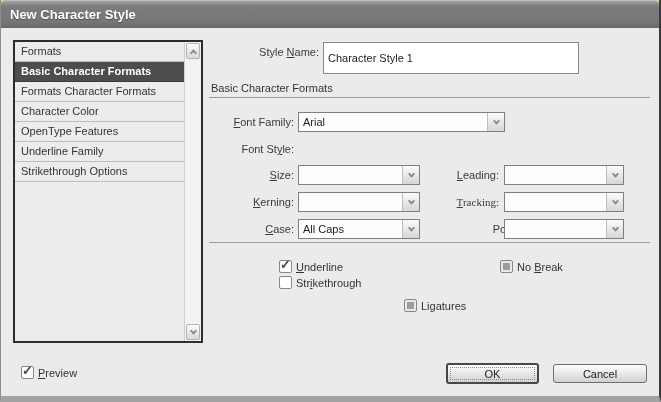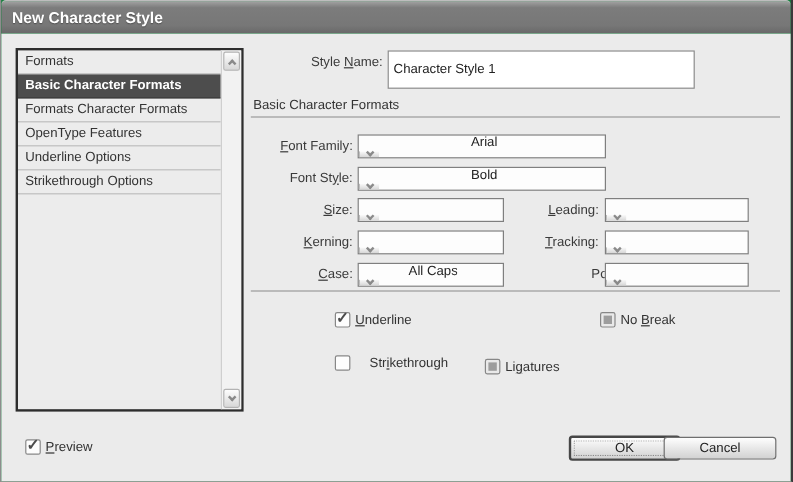--- a/index.html
+++ b/index.html
@@ -1,21 +1,21 @@
 <!DOCTYPE html>
 <html><head>
 <meta charset="utf-8">
 <style>
   html,body{margin:0;padding:0;background:#fff;}
   *{box-sizing:border-box;}
   .dialog{
     position:relative;width:661px;height:402px;
     font-family:"Liberation Sans",sans-serif;font-size:11px;color:#333;
-    border-left:1px solid #8d8d8d;border-right:2px solid #3a3a3a;border-bottom:1px solid #a3a3a3;
-    background:#15803d;overflow:hidden;padding-left:44px;
+    border-left:1px solid #8d8d8d;border-right:2px solid #3a3a3a;border-bottom:6px solid #a3a3a3;
+    background:#fde047;overflow:hidden;padding-left:44px;
   }
   .titlebar{
     position:absolute;left:0;top:0;right:0;height:28px;
     background:linear-gradient(#a3a3a3,#7c7c7c 20%,#777 75%,#686868);
     border-top:1px solid #bdbdbd;border-radius:4px 4px 0 0;
     color:#fff;font-size:13px;font-weight:bold;
     display:flex;align-items:center;padding-left:9px;
     text-shadow:0 1px 1px rgba(0,0,0,.35);
   }
   .body{position:absolute;left:0;top:28px;right:0;bottom:0;background:#ebebeb;}
@@ -50,21 +50,21 @@
   .heading{position:absolute;white-space:nowrap;color:#333;}
   .hr{position:absolute;height:1px;background:#9b9b9b;}
 
   
   .textfield{
     position:absolute;height:32px;background:#fff;border:1px solid #8a8a8a;
     font-family:"Liberation Sans",sans-serif;font-size:11px;color:#222;padding:1px 4px;
   }
   .combo{
     position:absolute;height:20px;background:#fdfdfd;border:1px solid #7f7f7f;
-    display:flex;align-items:center;flex-direction:column;
+    display:flex;align-items:center;
   }
   .combo .val{flex:1;padding-left:4px;color:#222;white-space:nowrap;overflow:hidden;}
   .combo .btn{
     width:17px;align-self:stretch;border-left:1px solid #bdbdbd;border-radius:0 1px 1px 0;
     background:linear-gradient(#fbfbfb,#d6d6d6);display:flex;align-items:center;justify-content:center;
   }
 
   
   .cbrow{position:absolute;display:flex;align-items:center;cursor:default;}
   .cb{
@@ -99,22 +99,23 @@
     <span>New Character Style</span>
   </div>
 
   <div class="body">
 
     <div class="listbox">
       <div class="list-items">
         <div class="list-item">Formats</div>
         <div class="list-item selected">Basic Character Formats</div>
         <div class="list-item">Formats Character Formats</div>
+        <div class="list-item">Character Color</div>
         <div class="list-item">OpenType Features</div>
-        <div class="list-item">Underline Options</div>
+        <div class="list-item">Underline Family</div>
         <div class="list-item">Strikethrough Options</div>
       </div>
       <div class="scrollbar">
         <div class="scroll-btn up">
             <span class="chev up"></span>
           </div>
         <div class="scroll-btn down">
             <span class="chev down"></span>
           </div>
       </div>
@@ -129,26 +130,20 @@
 
     <div class="lbl" style="left:208px;top:88px;width:85px;"><u>F</u>ont Family:</div>
     <div class="combo" style="left:297px;top:84px;width:207px;">
       <span class="val">Arial</span>
       <span class="btn">
           <span class="chev down"></span>
         </span>
     </div>
 
     <div class="lbl" style="left:208px;top:115px;width:85px;">Font St<u>y</u>le:</div>
-    <div class="combo" style="left:297px;top:111px;width:207px;">
-      <span class="val">Bold</span>
-      <span class="btn">
-          <span class="chev down"></span>
-        </span>
-    </div>
 
     <div class="lbl" style="left:208px;top:141px;width:85px;"><u>S</u>ize:</div>
     <div class="combo" style="left:297px;top:137px;width:122px;">
       <span class="val"></span>
       <span class="btn">
           <span class="chev down"></span>
         </span>
     </div>
     <div class="lbl" style="left:418px;top:141px;width:80px;"><u>L</u>eading:</div>
     <div class="combo" style="left:503px;top:137px;width:120px;">
@@ -158,21 +153,21 @@
         </span>
     </div>
 
     <div class="lbl" style="left:208px;top:168px;width:85px;"><u>K</u>erning:</div>
     <div class="combo" style="left:297px;top:164px;width:122px;">
       <span class="val"></span>
       <span class="btn">
           <span class="chev down"></span>
         </span>
     </div>
-    <div class="lbl" style="left:418px;top:168px;width:80px;"><u>T</u>racking:</div>
+    <div class="lbl" style="left:418px;top:168px;width:80px;font-family:Liberation Serif, serif;"><u>T</u>racking:</div>
     <div class="combo" style="left:503px;top:164px;width:120px;">
       <span class="val"></span>
       <span class="btn">
           <span class="chev down"></span>
         </span>
     </div>
 
     <div class="lbl" style="left:208px;top:195px;width:85px;"><u>C</u>ase:</div>
     <div class="combo" style="left:297px;top:191px;width:122px;">
       <span class="val">All Caps</span>
@@ -201,29 +196,29 @@
           <span class="mixmark"></span>
         </span>
       <span>Li<u>g</u>atures</span>
     </div>
     <div class="cbrow" style="left:499px;top:232px;">
       <span class="cb mixed">
           <span class="mixmark"></span>
         </span>
       <span>No <u>B</u>reak</span>
     </div>
-    <div class="cbrow" style="left:278px;top:268px;gap:12px;">
+    <div class="cbrow" style="left:278px;top:248px;">
       <span class="cb"></span>
       <span>Str<u>i</u>kethrough</span>
     </div>
 
     <div class="cbrow" style="left:20px;top:338px;">
       <span class="cb">
           <span class="check">✓</span>
         </span>
       <span><u>P</u>review</span>
     </div>
 
-    <div class="pushbtn default" style="left:445px;top:335px;width:93px;margin-left:28px;">OK</div>
+    <div class="pushbtn default" style="left:445px;top:335px;width:93px;">OK</div>
     <div class="pushbtn" style="left:552px;top:336px;width:94px;">Cancel</div>
 
   </div>
 </div>
 
 </body></html>

